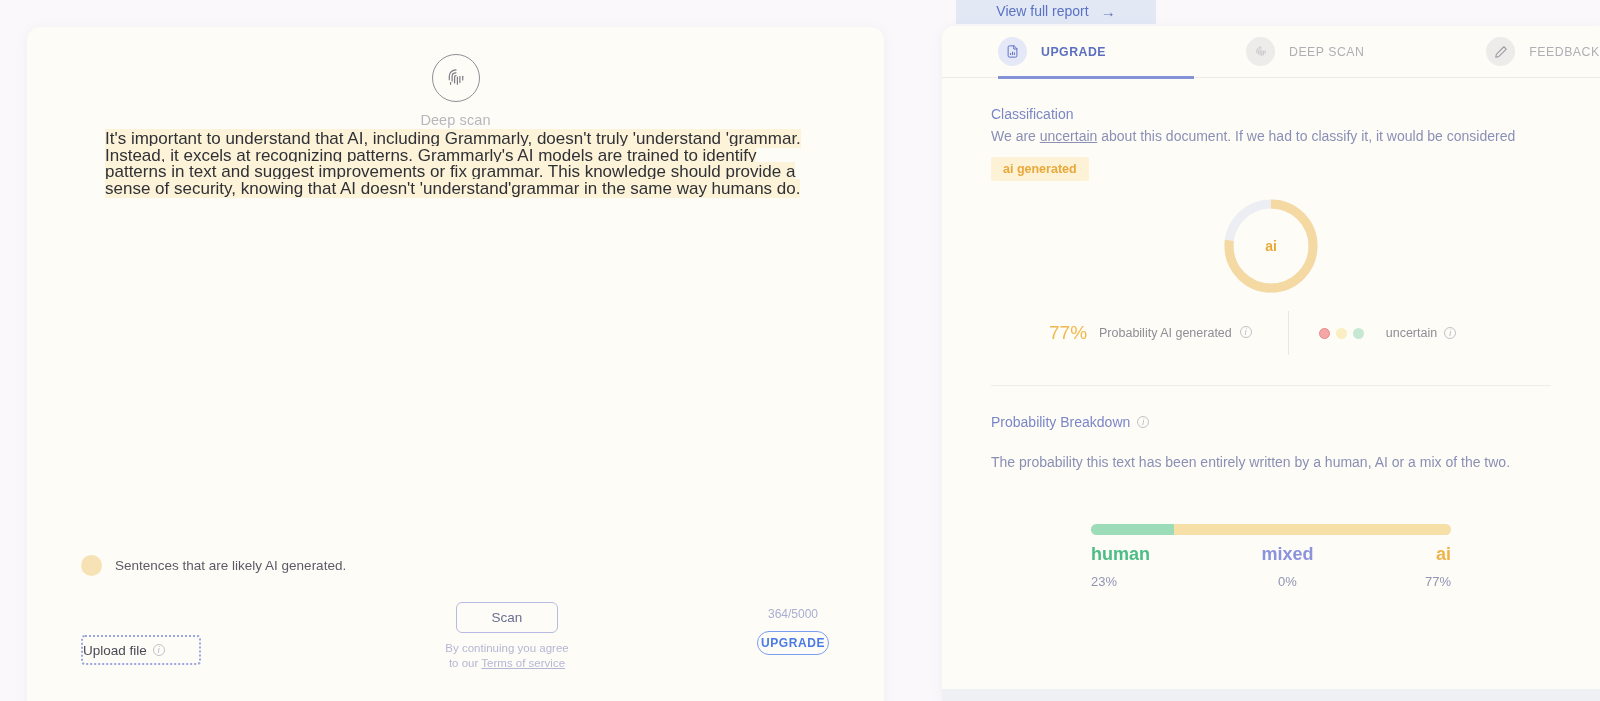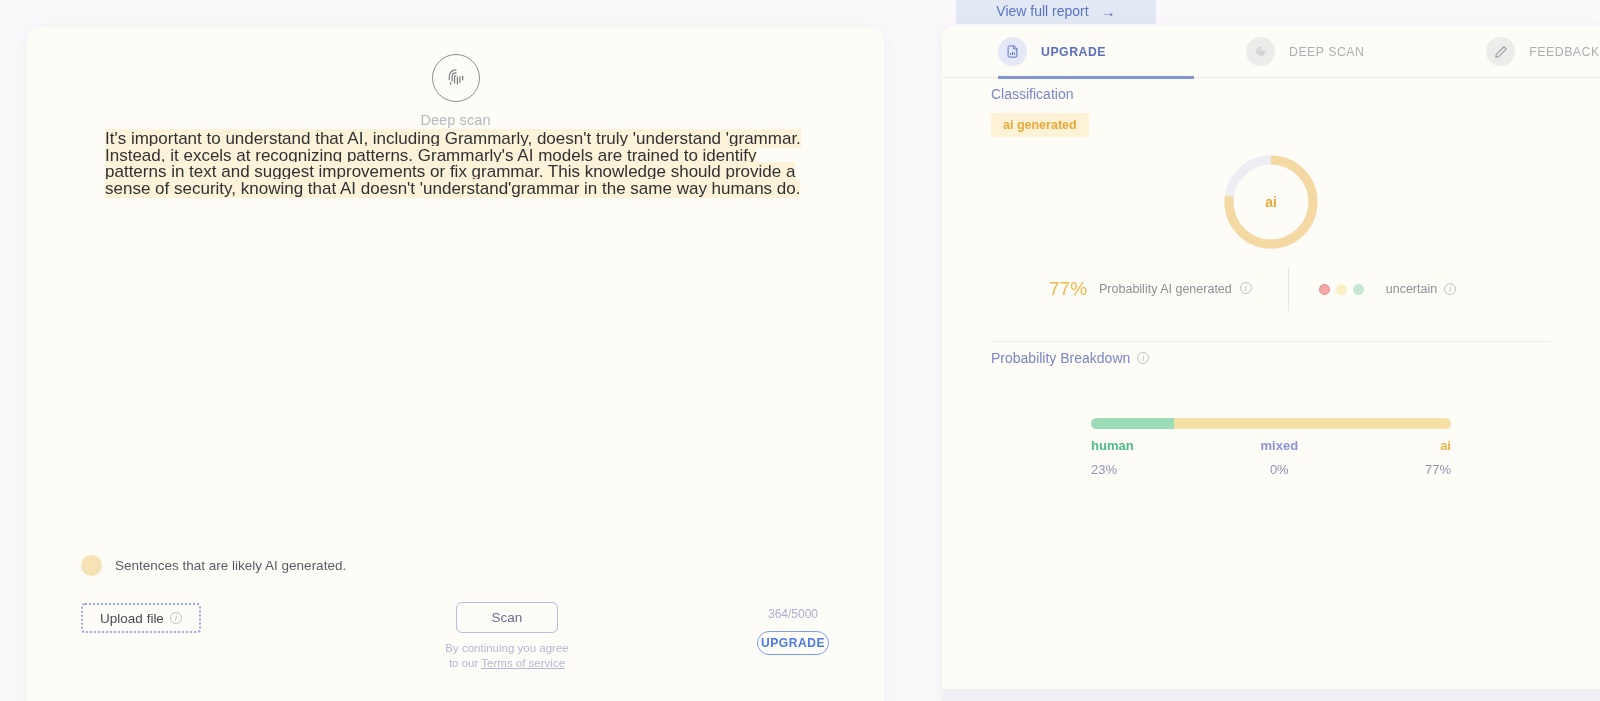--- a/index.html
+++ b/index.html
@@ -44,25 +44,25 @@
   }
 
   .legend-row {
     position: absolute; left: 54px; top: 528px;
     display: flex; align-items: center; gap: 13px;
   }
   .legend-dot { width: 21px; height: 21px; border-radius: 50%; background: #f6e2b4; }
   .legend-text { font-size: 13.5px; color: #5b5b66; }
 
   .upload-btn {
-    position: absolute; left: 54px; top: 576px;
+    position: absolute; left: 54px; top: 608px;
     width: 120px; height: 30px;
     border: 2px dotted #9aa6e0;
     border-radius: 4px;
-    display: flex; align-items: center; justify-content: center; gap: 6px;
+    display: flex; align-items: center; gap: 6px;
     font-size: 13.5px; color: #4a4a55;
     background: transparent; cursor: pointer;
   }
 
   .scan-wrap {
     position: absolute; left: 400px; top: 575px;
     width: 160px; display: flex; flex-direction: column; align-items: center;
   }
   .scan-btn {
     width: 102px; height: 31px;
@@ -126,21 +126,21 @@
   .tab-deep .tab-ic, .tab-feed .tab-ic { background: #eeecea; }
   .tab-label { font-size: 12.3px; letter-spacing: .5px; }
   .tab-result .tab-label { color: #5b6fc0; font-weight: bold; }
   .tab-deep .tab-label, .tab-feed .tab-label { color: #b0aeb4; }
   .tab-underline {
     position: absolute; left: 0; bottom: -1px;
     width: 196px; height: 3px; background: #8493d8;
   }
 
   .section { position: relative; padding: 0 49px; }
-  .sec-title { font-size: 14px; color: #7b86c7; margin-top: 8px; }
+  .sec-title { font-size: 14px; color: #7b86c7; margin-top: 28px; }
   .sec-title.with-i { display: flex; align-items: center; gap: 7px; }
   .sec-sub {
     font-size: 14px; color: #8a90b5; margin-top: 4px; line-height: 20px;
   }
   .sec-sub u { text-decoration: underline; }
   .badge {
     display: inline-block; margin-top: 11px;
     padding: 5px 12px; border-radius: 3px;
     background: #fdf2d6; color: #e8a93a;
     font-size: 12.5px; font-weight: bold;
@@ -183,21 +183,21 @@
   .bar-human { background: #9cdcb8; }
   .bar-mixed { background: #b5b9e6; }
   .bar-ai { background: #f7dfa8; }
   .bar-labels {
     display: flex; justify-content: space-between;
     margin-top: 9px;
   }
   .bl { display: flex; flex-direction: column; }
   .bl.mid { align-items: center; }
   .bl.right { align-items: flex-end; }
-  .bl-name { font-size: 13px; font-weight: bold; }
+  .bl-name { font-size: 18px; font-weight: bold; }
   .bl-val { font-size: 13px; color: #9094b4; margin-top: 9px; }
   .c-human { color: #4bbd86; }
   .c-mixed { color: #8b93dd; }
   .c-ai { color: #eeb44a; }
 
   .panel-footer {
     position: absolute; left: 0; bottom: 0;
     width: 100%; height: 12px; background: #eff0f3;
   }
 
@@ -301,20 +301,23 @@
           <svg width="14" height="14" viewBox="0 0 24 24" fill="none" stroke="#9e9ca1" stroke-width="1.9" stroke-linecap="round" stroke-linejoin="round">
             <path d="M17 3l4 4L8 20l-5 1 1-5z"></path>
           </svg>
         </span>
         <span class="tab-label">FEEDBACK</span>
       </div>
     </div>
 
     <div class="section">
       <div class="sec-title">Classification</div>
+      <div class="sec-sub">
+        <span>We are </span><u>uncertain</u><span> about this document. If we had to classify it, it would be considered</span>
+      </div>
       <span class="badge">ai generated</span>
 
       
       <div class="gauge-wrap">
         <div class="gauge">
           <svg width="98" height="98" viewBox="0 0 98 98">
             <circle cx="49" cy="49" r="42" fill="none" stroke="#eceef4" stroke-width="9"></circle>
             <circle id="gauge-arc" cx="49" cy="49" r="42" fill="none" stroke="#f5d9a3" stroke-width="9" stroke-linecap="butt" stroke-dasharray="203.19821283418784 60.695570067354794"></circle>
           </svg>
           <div class="gauge-label">ai</div>
@@ -341,20 +344,21 @@
       </div>
 
       <div class="divider"></div>
     </div>
 
     <div class="section">
       <div class="sec-title with-i">
         <span>Probability Breakdown</span>
         <span class="info-i">i</span>
       </div>
+      <div class="sec-sub" style="margin-top:22px">The probability this text has been entirely written by a human, AI or a mix of the two.</div>
 
       <div class="breakdown-bar-wrap">
         <div class="bar">
           <div class="bar-human" id="seg-human" style="width: 23%; background: rgb(156, 220, 184);"></div>
           <div class="bar-mixed" id="seg-mixed" style="width: 0%; background: rgb(181, 185, 230);"></div>
           <div class="bar-ai" id="seg-ai" style="width: 77%; background: rgb(247, 223, 168);"></div>
         </div>
         <div class="bar-labels">
           <div class="bl">
             <span class="bl-name c-human" style="color: rgb(75, 189, 134);">human</span>

